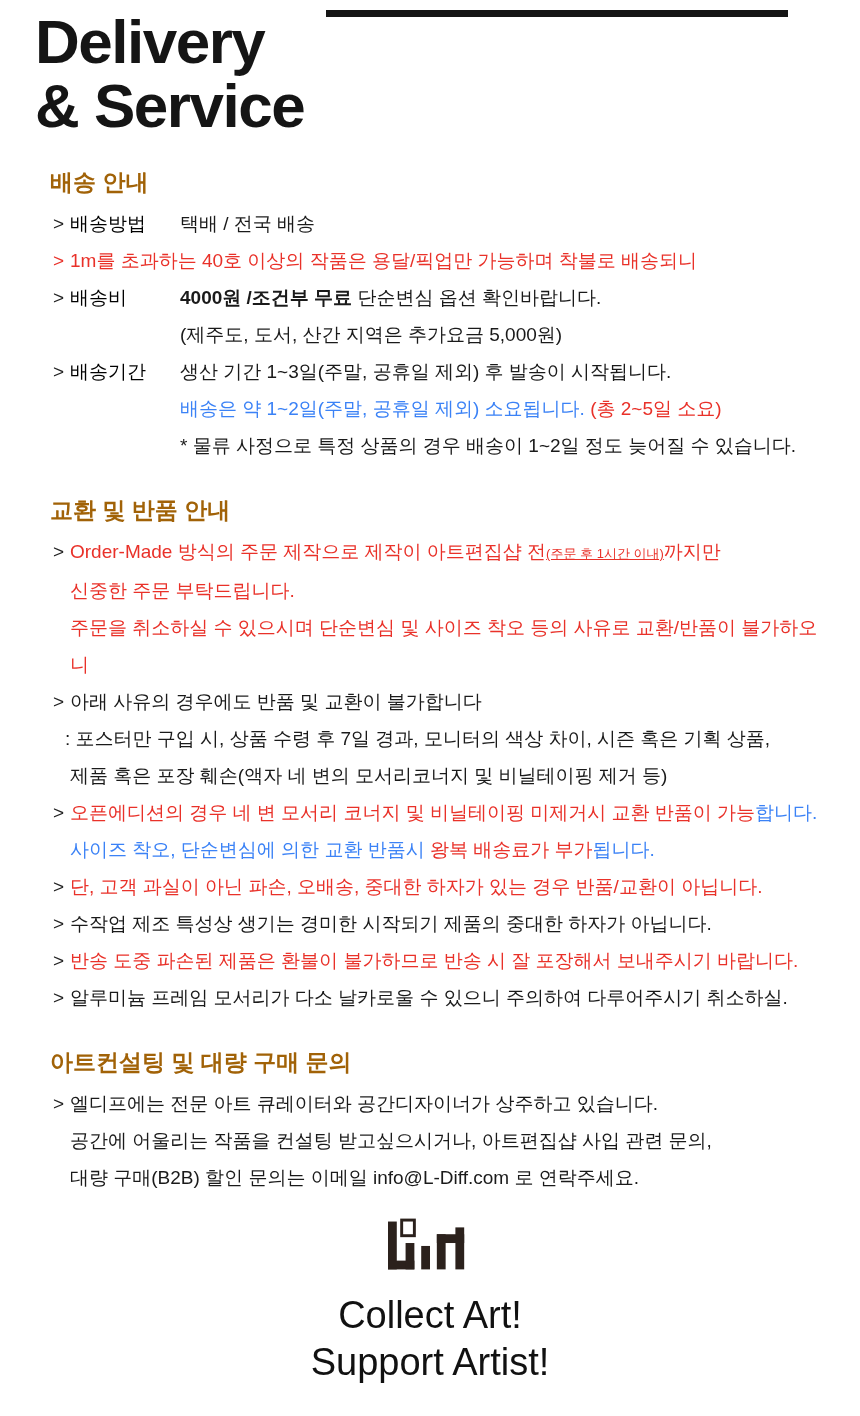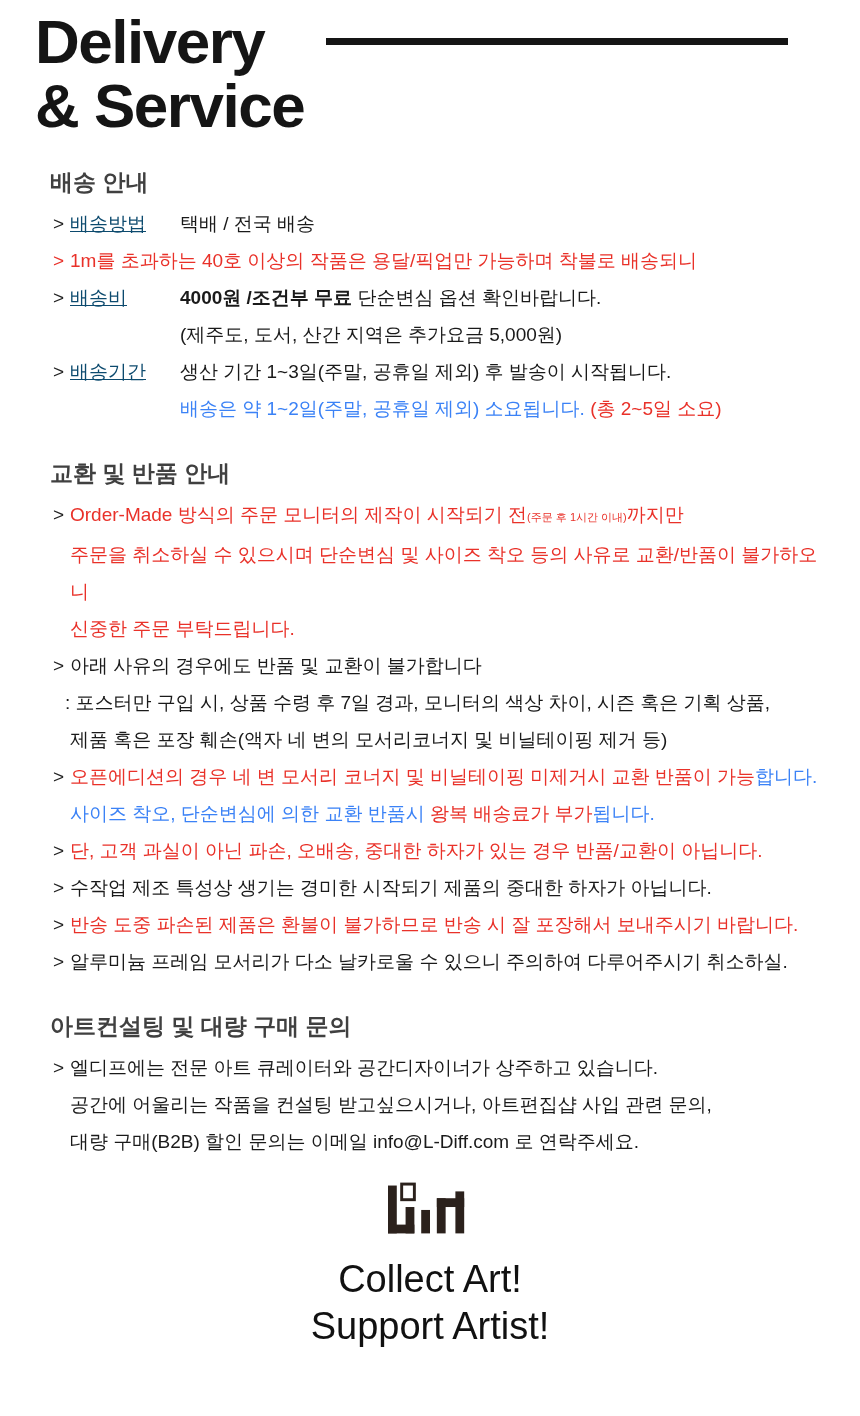--- a/index.html
+++ b/index.html
@@ -4,45 +4,45 @@
 <style>
   * { margin:0; padding:0; box-sizing:border-box; }
   body { background:#fff; }
   .page {
     position:relative; width:860px; height:1416px; margin:0 auto;
     background:#ffffff; color:#1a1a1a; overflow:hidden;
     font-family:"Liberation Sans","DejaVu Sans",sans-serif;
   }
   
   .title-block { padding:10px 0 0 35px; }
-  .title-row1 { display:flex; align-items:center;gap:30px; }
+  .title-row1 { display:flex; align-items:flex-start;gap:30px; }
   .big-title {
     font-size:62px; font-weight:bold; letter-spacing:-1.5px;
     line-height:1.03; color:#151515; white-space:nowrap;
   }
   .title-rule { flex:1; height:7px; background:#151515; margin-left:32px; margin-right:72px; }
   
   .content { padding:0 36px 0 50px; }
   .section-heading {
-    font-size:23px; font-weight:bold; color:#404040;
+    font-size:23px; font-weight:bold; color:#a16207;
     line-height:33px; margin-top:28px; margin-bottom:6px;
   }
   .section-heading.gap-lg { margin-top:30px; }
   .row { display:flex; font-size:19px; line-height:37px; }
   .bullet { width:20px; flex:0 0 20px; padding-left:3px; color:#222; }
   .bullet.red { color:#e93129; }
-  .label { width:110px; flex:0 0 110px; color:#0c4a6e;text-decoration:underline; }
+  .label { width:110px; flex:0 0 110px; color:#000000; }
   .value { flex:1; }
   .indent-sm { padding-left:20px; }     
   .indent-colon { padding-left:15px; }  
   .indent-col { padding-left:130px; }   
   .red { color:#e93129; }
   .black { color:#3b82f6; }
   .bold { font-weight:bold; }
-  .small { font-size:11px; }
+  .small { font-size:13px;text-decoration:underline; }
   
   .logo-wrap { display:flex; justify-content:center; margin-top:22px; }
   .slogan {
     text-align:center; font-size:38px; line-height:47px;
     color:#111; margin-top:22px; font-weight:normal;
   }
 </style>
 </head>
 <body>
 
@@ -81,32 +81,35 @@
     </div>
 
     <div class="row">
       <span class="bullet">&gt;</span>
       <span class="label">배송기간</span>
       <span class="value">생산 기간 1~3일(주말, 공휴일 제외) 후 발송이 시작됩니다.</span>
     </div>
     <div class="row">
       <span class="value indent-col"><span class="black">배송은 약 1~2일(주말, 공휴일 제외) 소요됩니다. </span><span class="red">(총 2~5일 소요)</span></span>
     </div>
+    <div class="row">
+      <span class="value indent-col">* 물류 사정으로 특정 상품의 경우 배송이 1~2일 정도 늦어질 수 있습니다.</span>
+    </div>
 
     <div class="section-heading gap-lg">교환 및 반품 안내</div>
 
     <div class="row">
       <span class="bullet">&gt;</span>
-      <span class="value"><span class="red">Order-Made 방식의 주문 모니터의 제작이 시작되기 전</span><span class="red small">(주문 후 1시간 이내)</span><span class="red">까지만</span></span>
+      <span class="value"><span class="red">Order-Made 방식의 주문 제작으로 제작이 아트편집샵 전</span><span class="red small">(주문 후 1시간 이내)</span><span class="red">까지만</span></span>
+    </div>
+    <div class="row red">
+      <span class="value indent-sm">신중한 주문 부탁드립니다.</span>
     </div>
     <div class="row red">
       <span class="value indent-sm">주문을 취소하실 수 있으시며 단순변심 및 사이즈 착오 등의 사유로 교환/반품이 불가하오니</span>
-    </div>
-    <div class="row red">
-      <span class="value indent-sm">신중한 주문 부탁드립니다.</span>
     </div>
 
     <div class="row">
       <span class="bullet">&gt;</span>
       <span class="value">아래 사유의 경우에도 반품 및 교환이 불가합니다</span>
     </div>
     <div class="row">
       <span class="value indent-colon">: 포스터만 구입 시, 상품 수령 후 7일 경과, 모니터의 색상 차이, 시즌 혹은 기획 상품,</span>
     </div>
     <div class="row">

